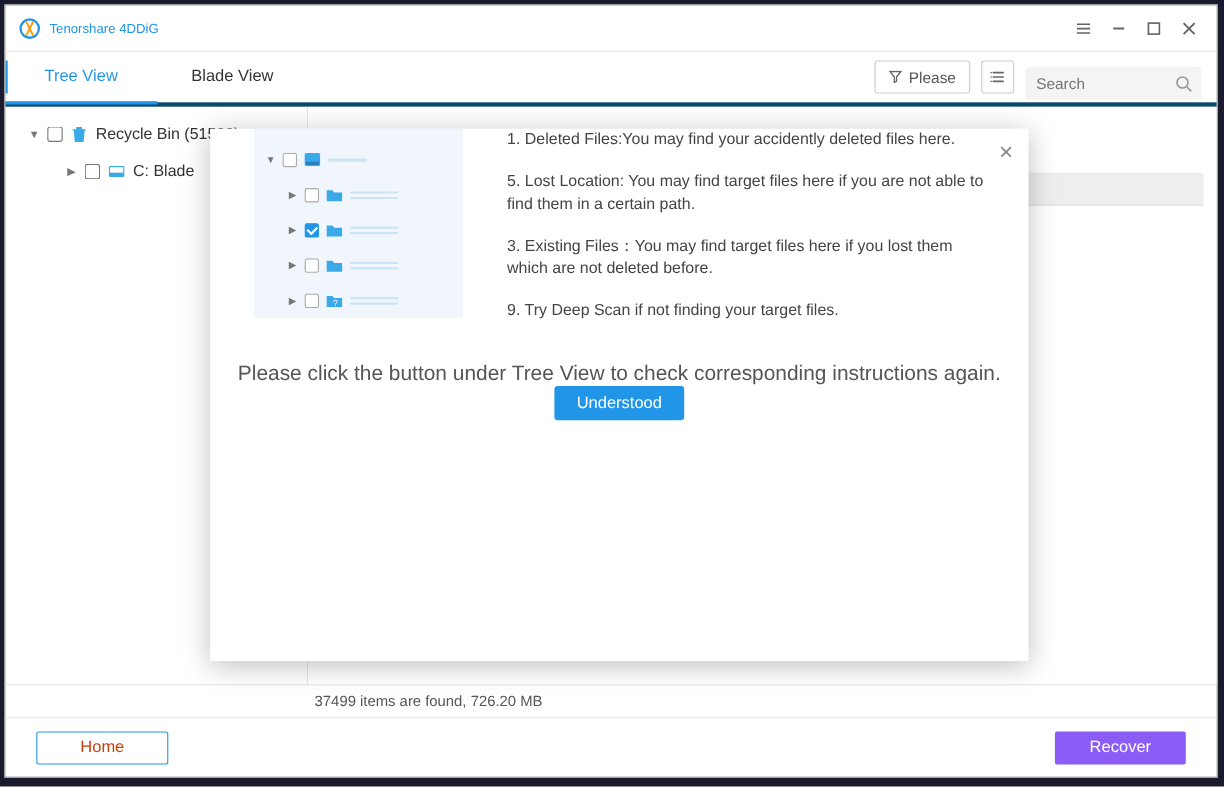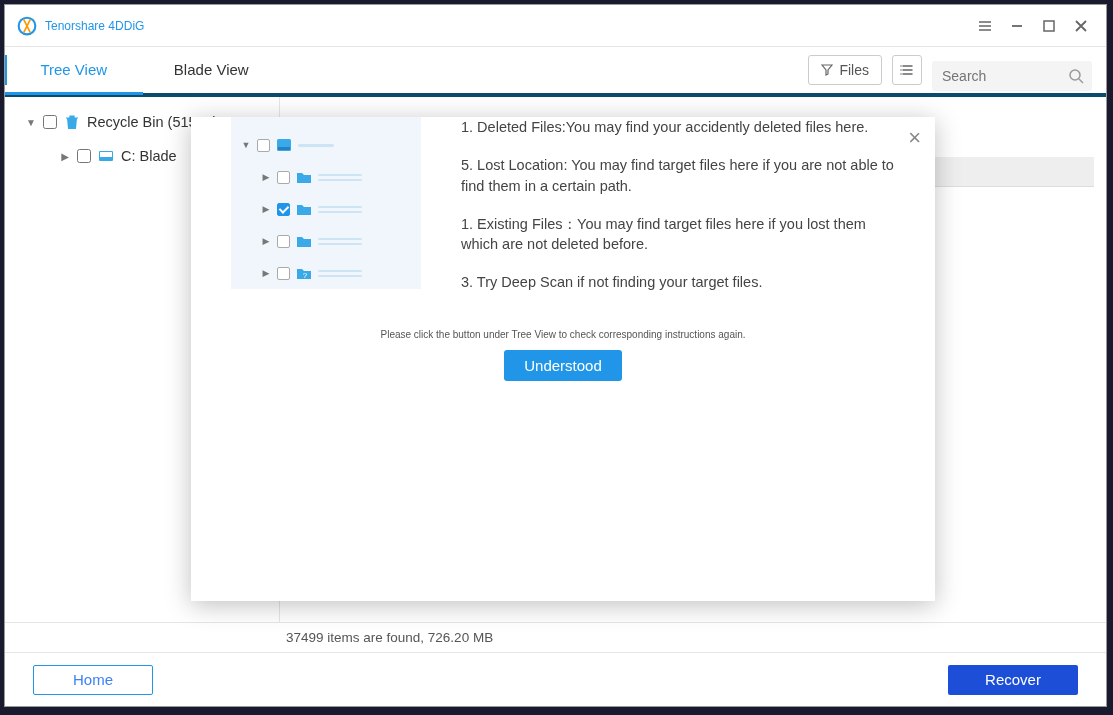--- a/index.html
+++ b/index.html
@@ -30,41 +30,41 @@
     .chevron { font-size: 10px; color: #777; cursor: pointer; width: 12px; text-align: center; }
     .tree-checkbox { width: 14px; height: 14px; }
     .tree-icon { width: 18px; height: 18px; }
     .content-area { flex: 1; background: #fff; position: relative; }
     .content-inner { padding: 0 12px; }
     .placeholder-bar { height: 60px; }
     .header-row { height: 30px; background: #eee; border-bottom: 1px solid #ddd; }
     .statusbar { height: 30px; border-top: 1px solid #e6e6e6; display: flex; align-items: center; font-size: 13.5px; color: #555; padding-left: 6px; }
     .status-left-spacer { width: 275px; }
     .bottombar { height: 54px; border-top: 1px solid #e6e6e6; display: flex; align-items: center; padding: 0 28px; justify-content: space-between; }
-    .home-btn { width: 120px; height: 30px; border: 1px solid #2196e8; background: #fff; color: #3b82f6; font-size: 15px; cursor: pointer; border-radius: 2px; }
-    .recover-btn { width: 130px; height: 30px; border: none; background: #1d4ed8; color: #fff; font-size: 15px; cursor: pointer; border-radius: 2px; }
+    .home-btn { width: 120px; height: 30px; border: 1px solid #2196e8; background: #fff; color: #c2410c; font-size: 15px; cursor: pointer; border-radius: 2px; }
+    .recover-btn { width: 119px; height: 30px; border: none; background: #8b5cf6; color: #fff; font-size: 15px; cursor: pointer; border-radius: 2px; }
     .modal { position: absolute; top: 112px; left: 186px; width: 744px; height: 484px; background: #fff; box-shadow: 0 4px 24px rgba(0,0,0,0.25); }
     .modal-close { position: absolute; top: 10px; right: 14px; font-size: 22px; color: #888; cursor: pointer; background: none; border: none; line-height: 1; }
     .modal-title { font-size: 21px; font-weight: 700; color: #111; padding: 70px 40px 20px 40px; }
     .modal-body { display: flex; padding: 0 40px; gap: 40px; }
     .mini-tree { width: 190px; height: 172px; background: #f0f6fb; padding: 12px 10px 8px 10px;}
     .mini-row { display: flex; align-items: center; gap: 6px; height: 32px; }
     .mini-row.child { padding-left: 20px; }
     .mini-chevron { font-size: 9px; color: #777; width: 10px; text-align: center; }
     .mini-checkbox { width: 13px; height: 13px; border: 1.5px solid #aaa; background: #fff; display: inline-block; border-radius: 2px; position: relative; }
     .mini-checkbox.checked { background: #2196e8; border-color: #2196e8; }
     .mini-checkbox.checked::after { content: ""; position: absolute; left: 3px; top: 0px; width: 4px; height: 7px; border: solid #fff; border-width: 0 2px 2px 0; transform: rotate(45deg); }
     .mini-icon { width: 16px; height: 14px; }
     .mini-line { width: 36px; height: 3px; background: #cde4f5; border-radius: 2px; }
     .mini-line.long { width: 44px; height: 2px; }
     .mini-lines { display: flex; flex-direction: column; gap: 3px; }
     .tips { flex: 1; color: #444; font-size: 14.5px; line-height: 1.4; }
     .tips p { margin-bottom: 18px; }
-    .modal-note { text-align: center; font-size: 10px; color: #555; margin-top: 18px; }
-    .understood-btn { display: block; margin: 10px auto 0; padding: 7px 20px; background: #2196e8; color: #fff; border: none; font-size: 15px; cursor: pointer; border-radius: 3px; }
+    .modal-note { text-align: center; font-size: 19px; color: #555; margin-top: 18px; }
+    .understood-btn { display: block; margin: 0 auto 0; padding: 7px 20px; background: #2196e8; color: #fff; border: none; font-size: 15px; cursor: pointer; border-radius: 3px; }
   </style>
 </head>
 <body>
 
 <div class="app-window">
 
   <div class="titlebar">
     <svg class="app-logo" viewBox="0 0 24 24">
         <circle cx="12" cy="12" r="10" fill="none" stroke="#2196e8" stroke-width="2.5"></circle>
         <path d="M8 4 L16 20 M16 4 L8 20" stroke="#ff9800" stroke-width="2"></path>
@@ -97,21 +97,21 @@
   <div class="toolbar-row">
     <div class="tabs">
       <div class="tab active">Tree View</div>
       <div class="tab">Blade View</div>
     </div>
     <div class="toolbar-right">
       <button class="filter-btn">
         <svg width="12" height="12" viewBox="0 0 12 12">
             <path d="M1 1h10L7 6v4l-2 1V6z" fill="none" stroke="#666" stroke-width="1.2"></path>
           </svg>
-        <span>Files</span>
+        <span>Please</span>
       </button>
       <div class="view-btn">
         <svg width="14" height="14" viewBox="0 0 14 14">
             <path d="M3 3h9M3 7h9M3 11h9M1 3h0M1 7h0M1 11h0" stroke="#666" stroke-width="1.5" stroke-linecap="round"></path>
           </svg>
       </div>
       <div class="search-wrap">
         <input class="search-input" placeholder="Search" style="">
         <svg class="search-icon" width="16" height="16" viewBox="0 0 16 16">
             <circle cx="7" cy="7" r="5" fill="none" stroke="#999" stroke-width="1.5"></circle>
@@ -215,21 +215,21 @@
             </svg>
           <div class="mini-lines">
               <span class="mini-line long"></span>
               <span class="mini-line long"></span>
             </div>
         </div>
       </div>
       <div class="tips">
         <p>1. Deleted Files:You may find your accidently deleted files here.</p>
         <p>5. Lost Location: You may find target files here if you are not able to find them in a certain path.</p>
-        <p>1. Existing Files：You may find target files here if you lost them which are not deleted before.</p>
-        <p>3. Try Deep Scan if not finding your target files.</p>
+        <p>3. Existing Files：You may find target files here if you lost them which are not deleted before.</p>
+        <p>9. Try Deep Scan if not finding your target files.</p>
       </div>
     </div>
     <div class="modal-note">Please click the button under Tree View to check corresponding instructions again.</div>
     <button class="understood-btn">Understood</button>
   </div>
 
 </div>
 
 </body></html>

